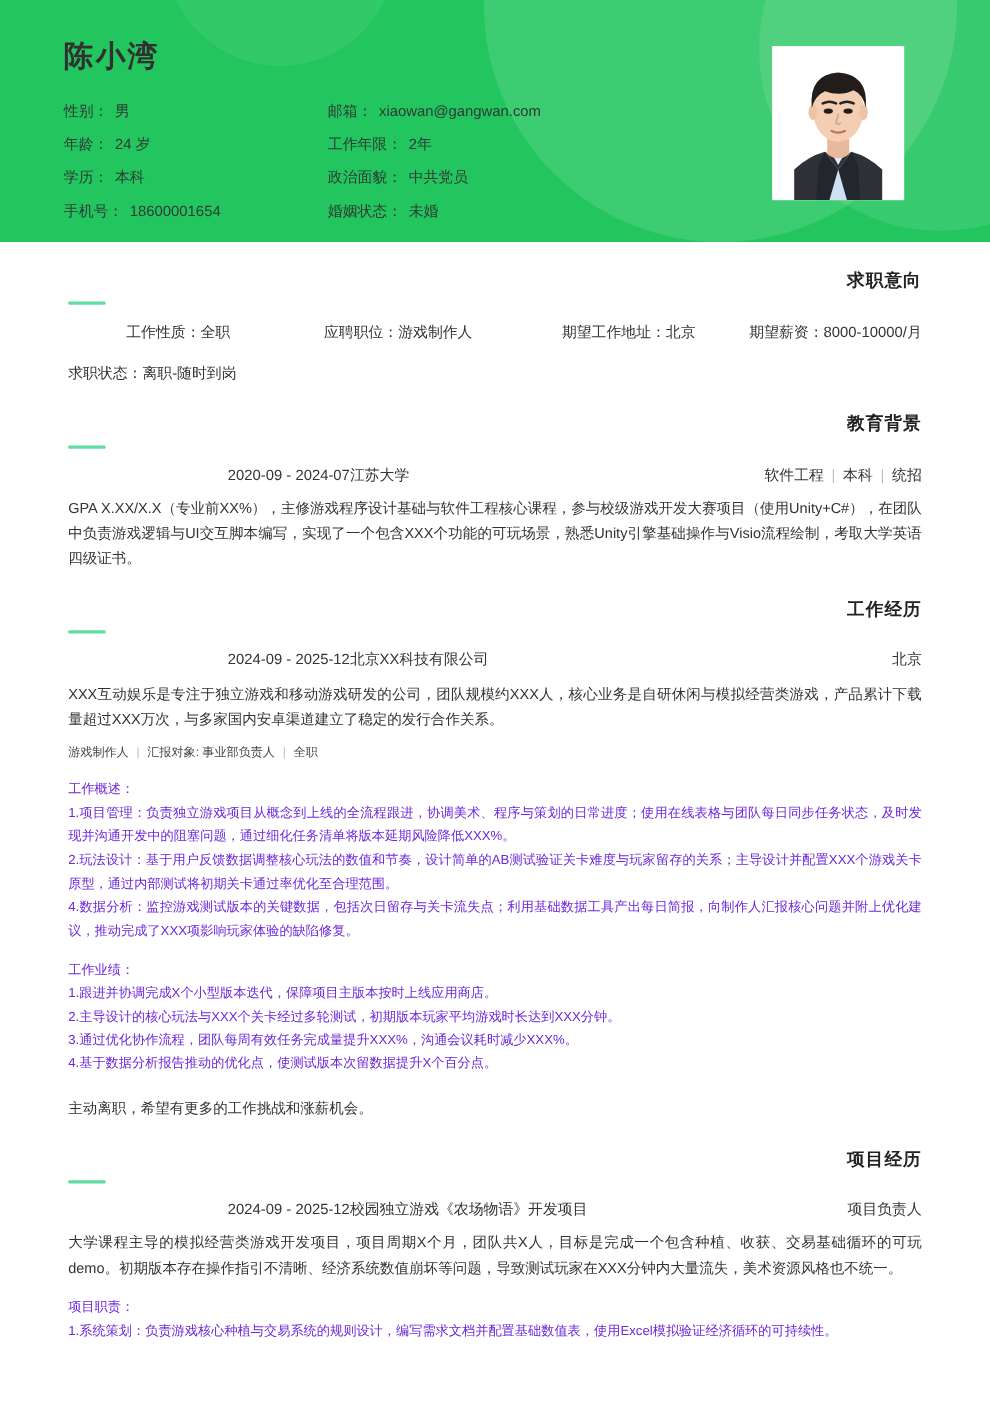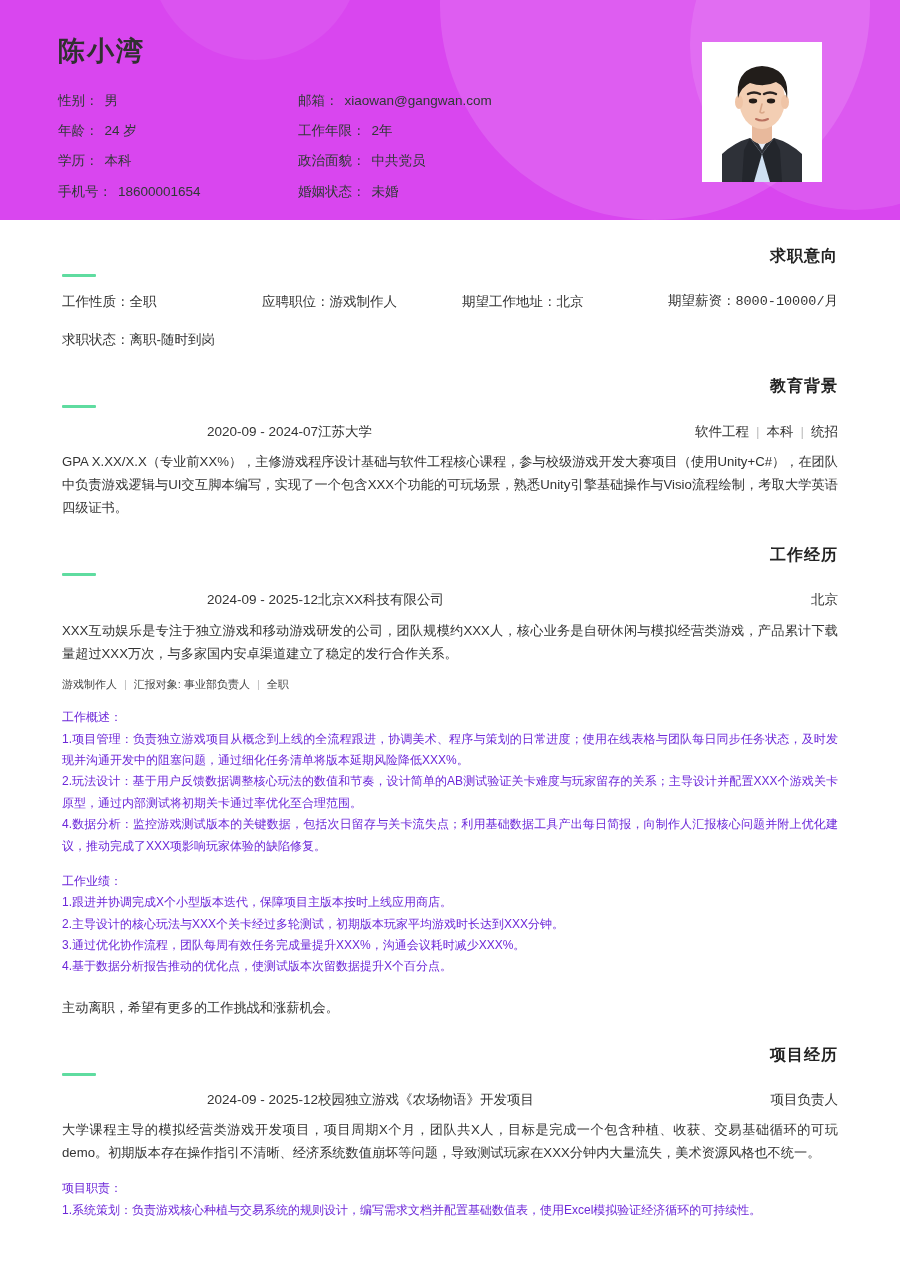--- a/index.html
+++ b/index.html
@@ -18,21 +18,21 @@
     height: 1275px;
     background: #ffffff;
     overflow: hidden;
   }
 
   
   .header {
     position: relative;
     width: 900px;
     height: 220px;
-    background: #d946ef;
+    background: #22c55e;
     overflow: hidden;
   }
   .deco { position: absolute; border-radius: 50%; background: rgba(255,255,255,0.13); pointer-events: none; }
   .deco-a { width: 430px; height: 430px; left: 440px; top: -210px; }
   .deco-b { width: 330px; height: 330px; left: 690px; top: -120px; background: rgba(255,255,255,0.10); }
   .deco-c { width: 210px; height: 210px; left: 150px; top: -150px; background: rgba(255,255,255,0.07); }
 
   .header-inner {
     position: relative;
     z-index: 2;
@@ -109,25 +109,25 @@
 
   .sep { color: #bdbdbd; padding: 0 7px; font-weight: 300; }
 
   .intent-row {
     display: flex;
     font-size: 13.5px;
     color: #333333;
     line-height: 1.6;
     margin-bottom: 16px;
   }
-  .intent-cell { white-space: nowrap; }
+  .intent-cell { white-space: nowrap; text-align: center; }
   .intent-cell:nth-child(1) { flex: 0 0 200px; }
   .intent-cell:nth-child(2) { flex: 0 0 200px; }
   .intent-cell:nth-child(3) { flex: 1 1 auto; }
-  .intent-cell:nth-child(4) { flex: 0 0 auto; text-align: right; font-family: Liberation Mono, monospace; }
+  .intent-cell:nth-child(4) { flex: 0 0 auto; text-align: right; }
   .intent-row-2 { font-size: 13.5px; color: #333333; line-height: 1.6; }
 
   .para {
     font-size: 13.2px;
     color: #333333;
     line-height: 1.75;
     margin-top: 8px;
     text-align: justify;
   }
   .meta-line {

